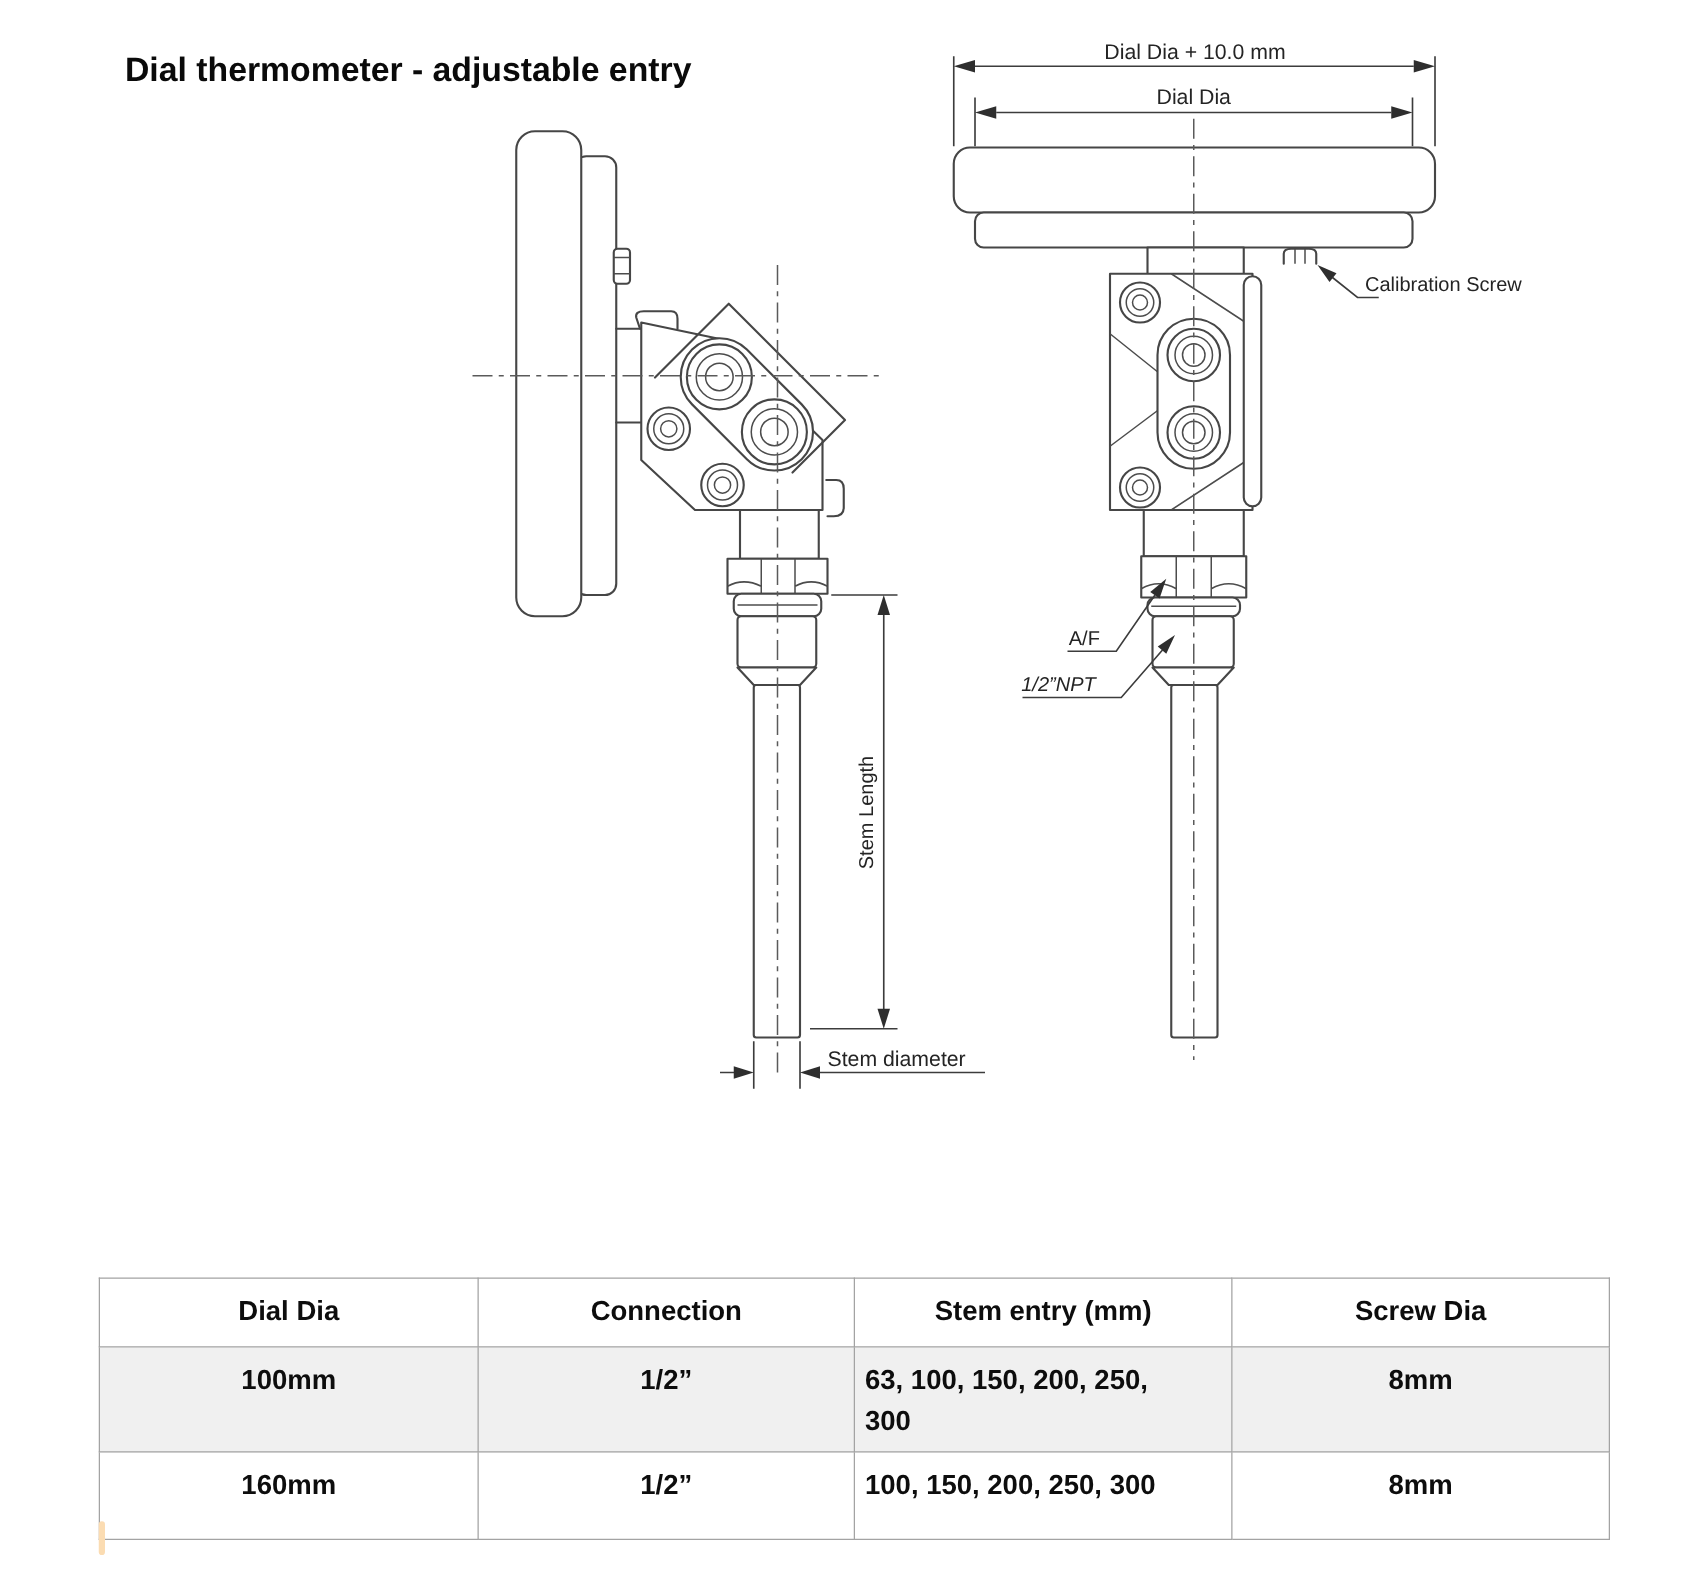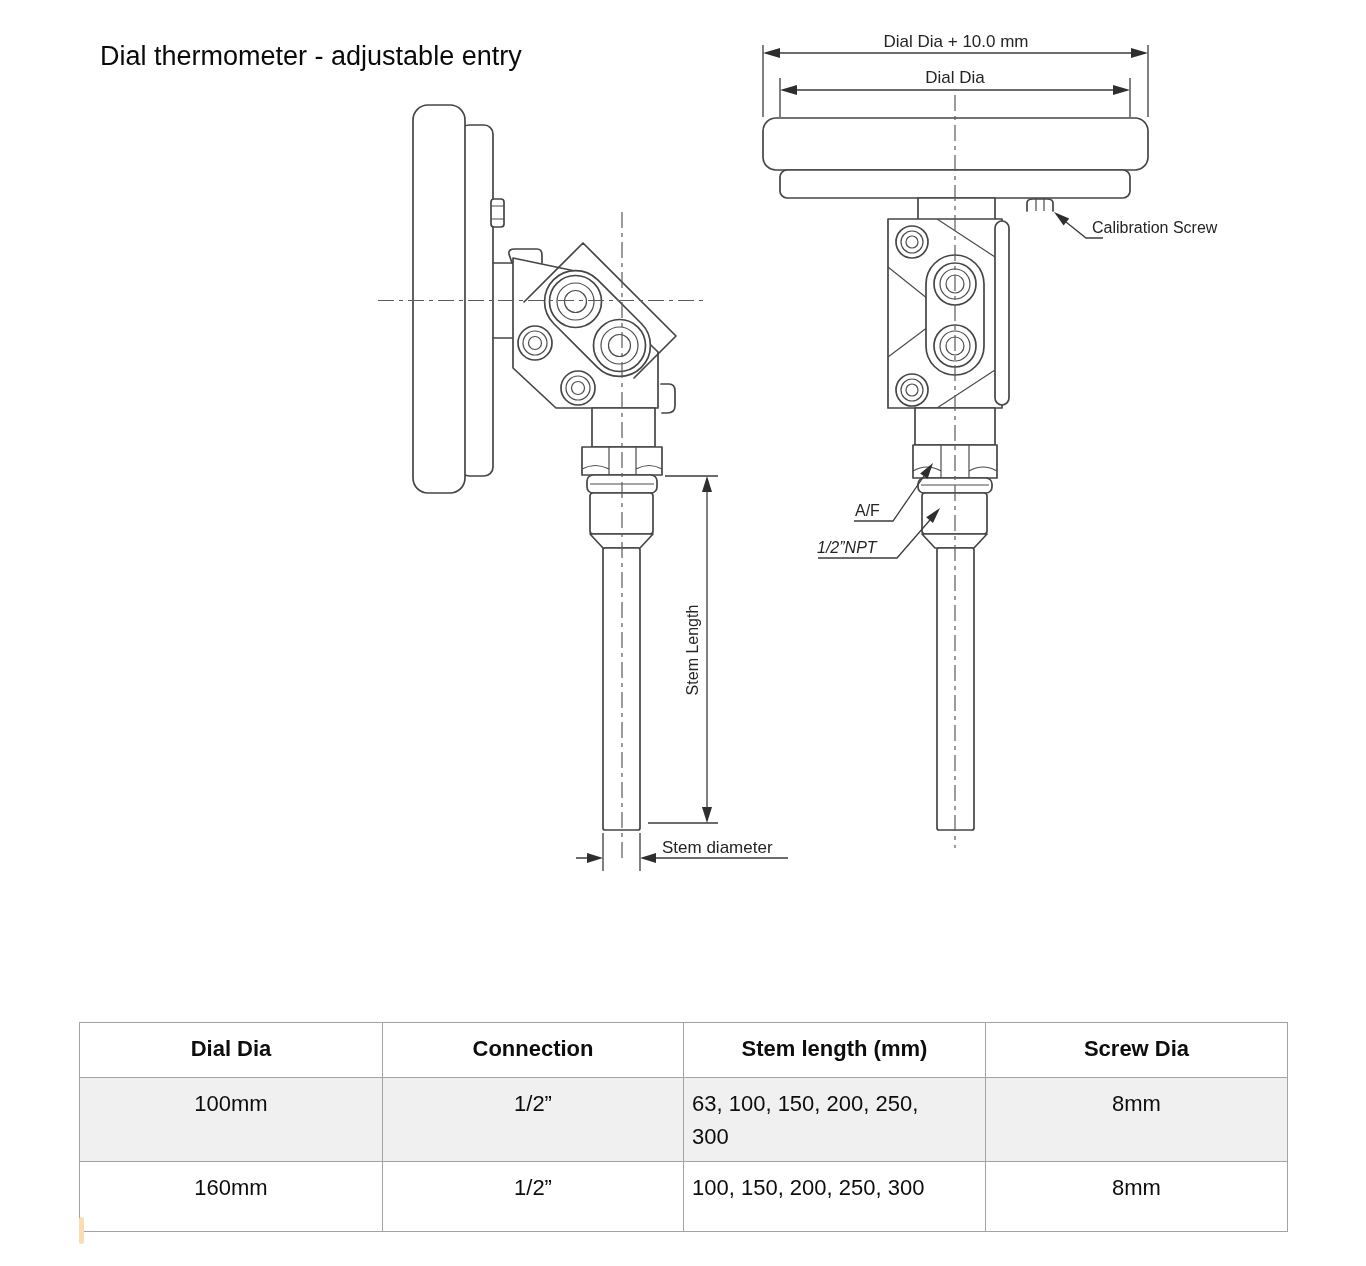--- a/index.html
+++ b/index.html
@@ -1,37 +1,37 @@
 <!DOCTYPE html>
 <html><head>
 <meta charset="utf-8">
 <style>
   html,body{margin:0;padding:0;background:#fff;}
   .page{position:relative;width:1366px;height:1266px;background:#fff;overflow:hidden;
         font-family:"Liberation Sans",sans-serif;color:#111;}
-  .title{position:absolute;left:100px;top:41px;margin:0;font-size:27px;font-weight:normal;
+  .title{position:absolute;left:100px;top:41px;margin:0;font-size:27px;font-weight:bold;
          letter-spacing:0;color:#0a0a0a;}
   svg.drawing{position:absolute;left:0;top:0;}
   
   .ol{fill:#fff;stroke:#464646;stroke-width:1.7;stroke-linejoin:round;}
   .ln{fill:none;stroke:#464646;stroke-width:1.7;stroke-linecap:round;stroke-linejoin:round;}
   .thin{fill:none;stroke:#4c4c4c;stroke-width:1.2;}
   .cl{fill:none;stroke:#5a5a5a;stroke-width:1.2;stroke-dasharray:16 5 4 5;}
   .dim{fill:none;stroke:#3c3c3c;stroke-width:1.3;}
   .ah{fill:#2e2e2e;stroke:none;}
   .lbl{font-family:"Liberation Sans",sans-serif;font-size:17px;fill:#242424;}
   .lbl16{font-family:"Liberation Sans",sans-serif;font-size:16px;fill:#242424;}
   .it{font-style:italic;}
   
   .spec-table{position:absolute;left:79px;top:1022px;border-collapse:collapse;table-layout:fixed;
               width:1208px;font-size:22px;color:#0d0d0d;}
   .spec-table th,.spec-table td{border:1px solid #a3a3a3;vertical-align:top;line-height:33px;
               padding:9px 6px 8px;}
   .spec-table th{font-weight:bold;text-align:center;background:#fff;}
-  .spec-table td{text-align:center;font-weight:normal;}
+  .spec-table td{text-align:center;font-weight:bold;}
   .spec-table td.left{text-align:left;padding-left:8px;padding-right:4px;white-space:pre-line;}
   .spec-table tr.alt{background:#f0f0f0;}
   .cursor-bar{position:absolute;left:79px;top:1217px;width:5px;height:27px;border-radius:3px;
               background:#fbdcb2;}
 </style>
 </head>
 <body>
 
 <div class="page">
 
@@ -206,21 +206,21 @@
     <colgroup>
       <col style="width:303px">
         <col style="width:301px">
         <col style="width:302px">
         <col style="width:302px">
     </colgroup>
     <thead>
       <tr style="height:55px">
         <th>Dial Dia</th>
         <th>Connection</th>
-        <th>Stem length (mm)</th>
+        <th>Stem entry (mm)</th>
         <th>Screw Dia</th>
       </tr>
     </thead>
     <tbody>
       <tr class="alt" style="height:81px">
         <td>100mm</td>
         <td>1/2”</td>
         <td class="left">63, 100, 150, 200, 250,
 300</td>
         <td>8mm</td>

